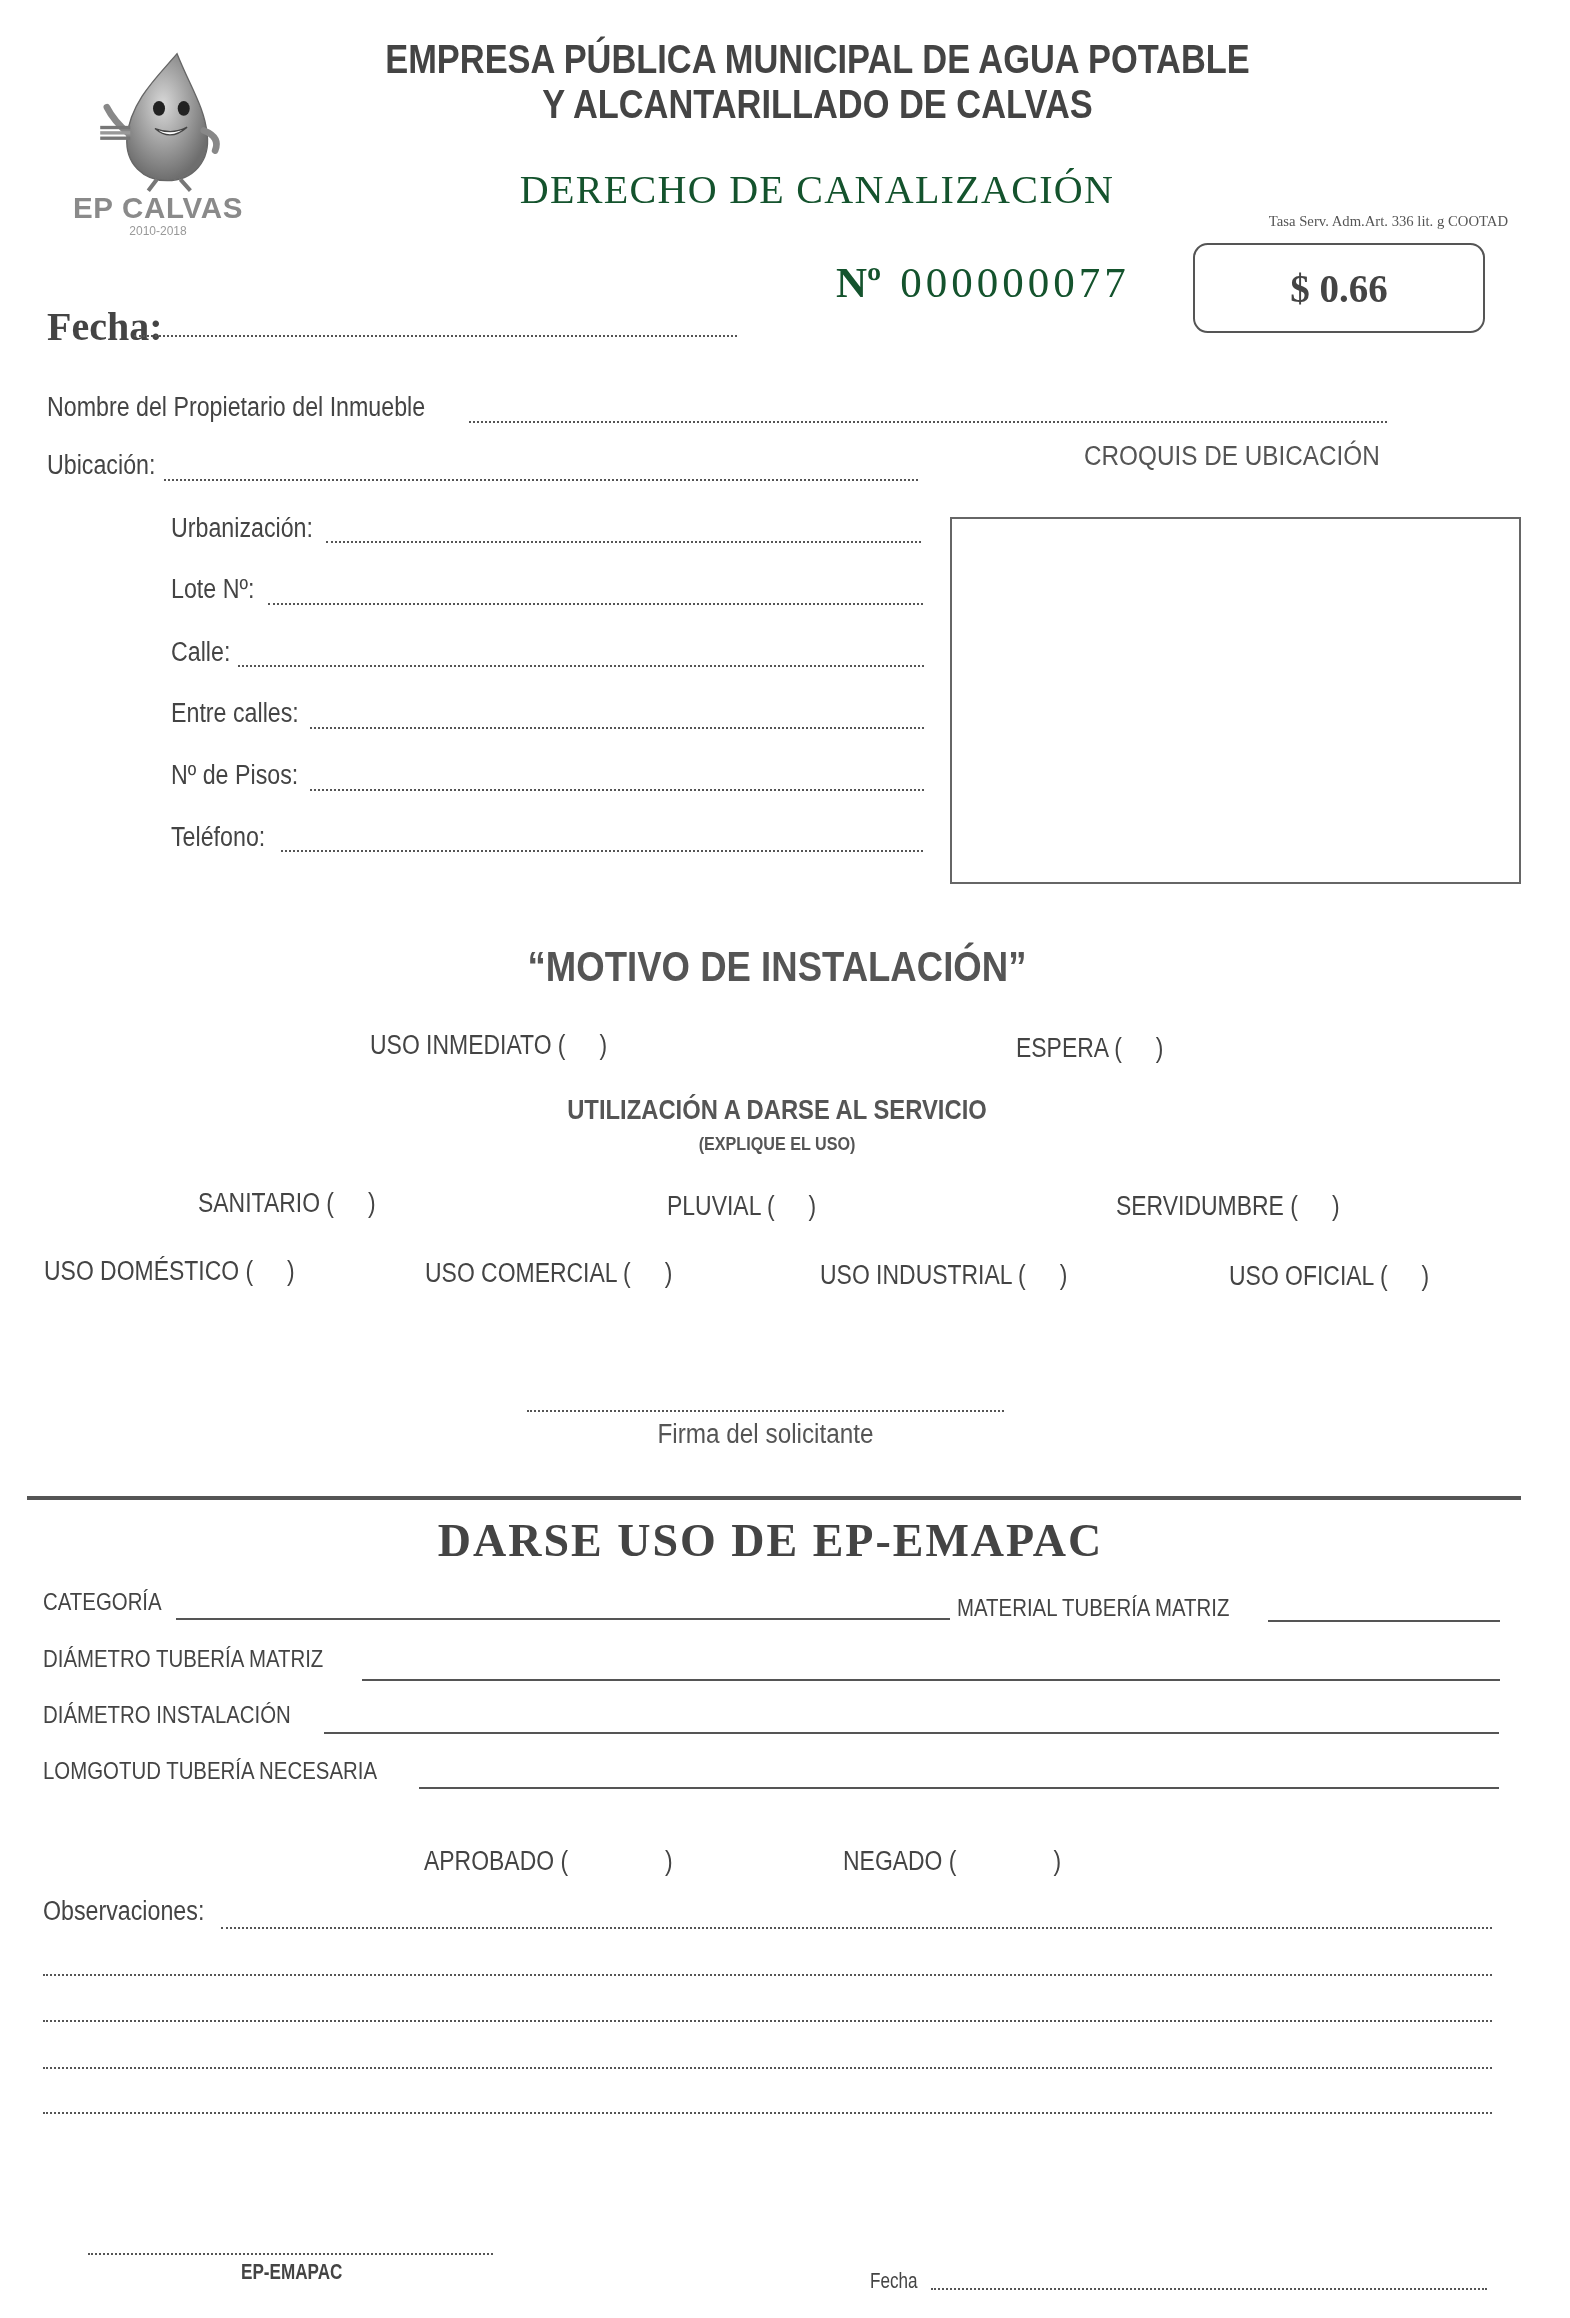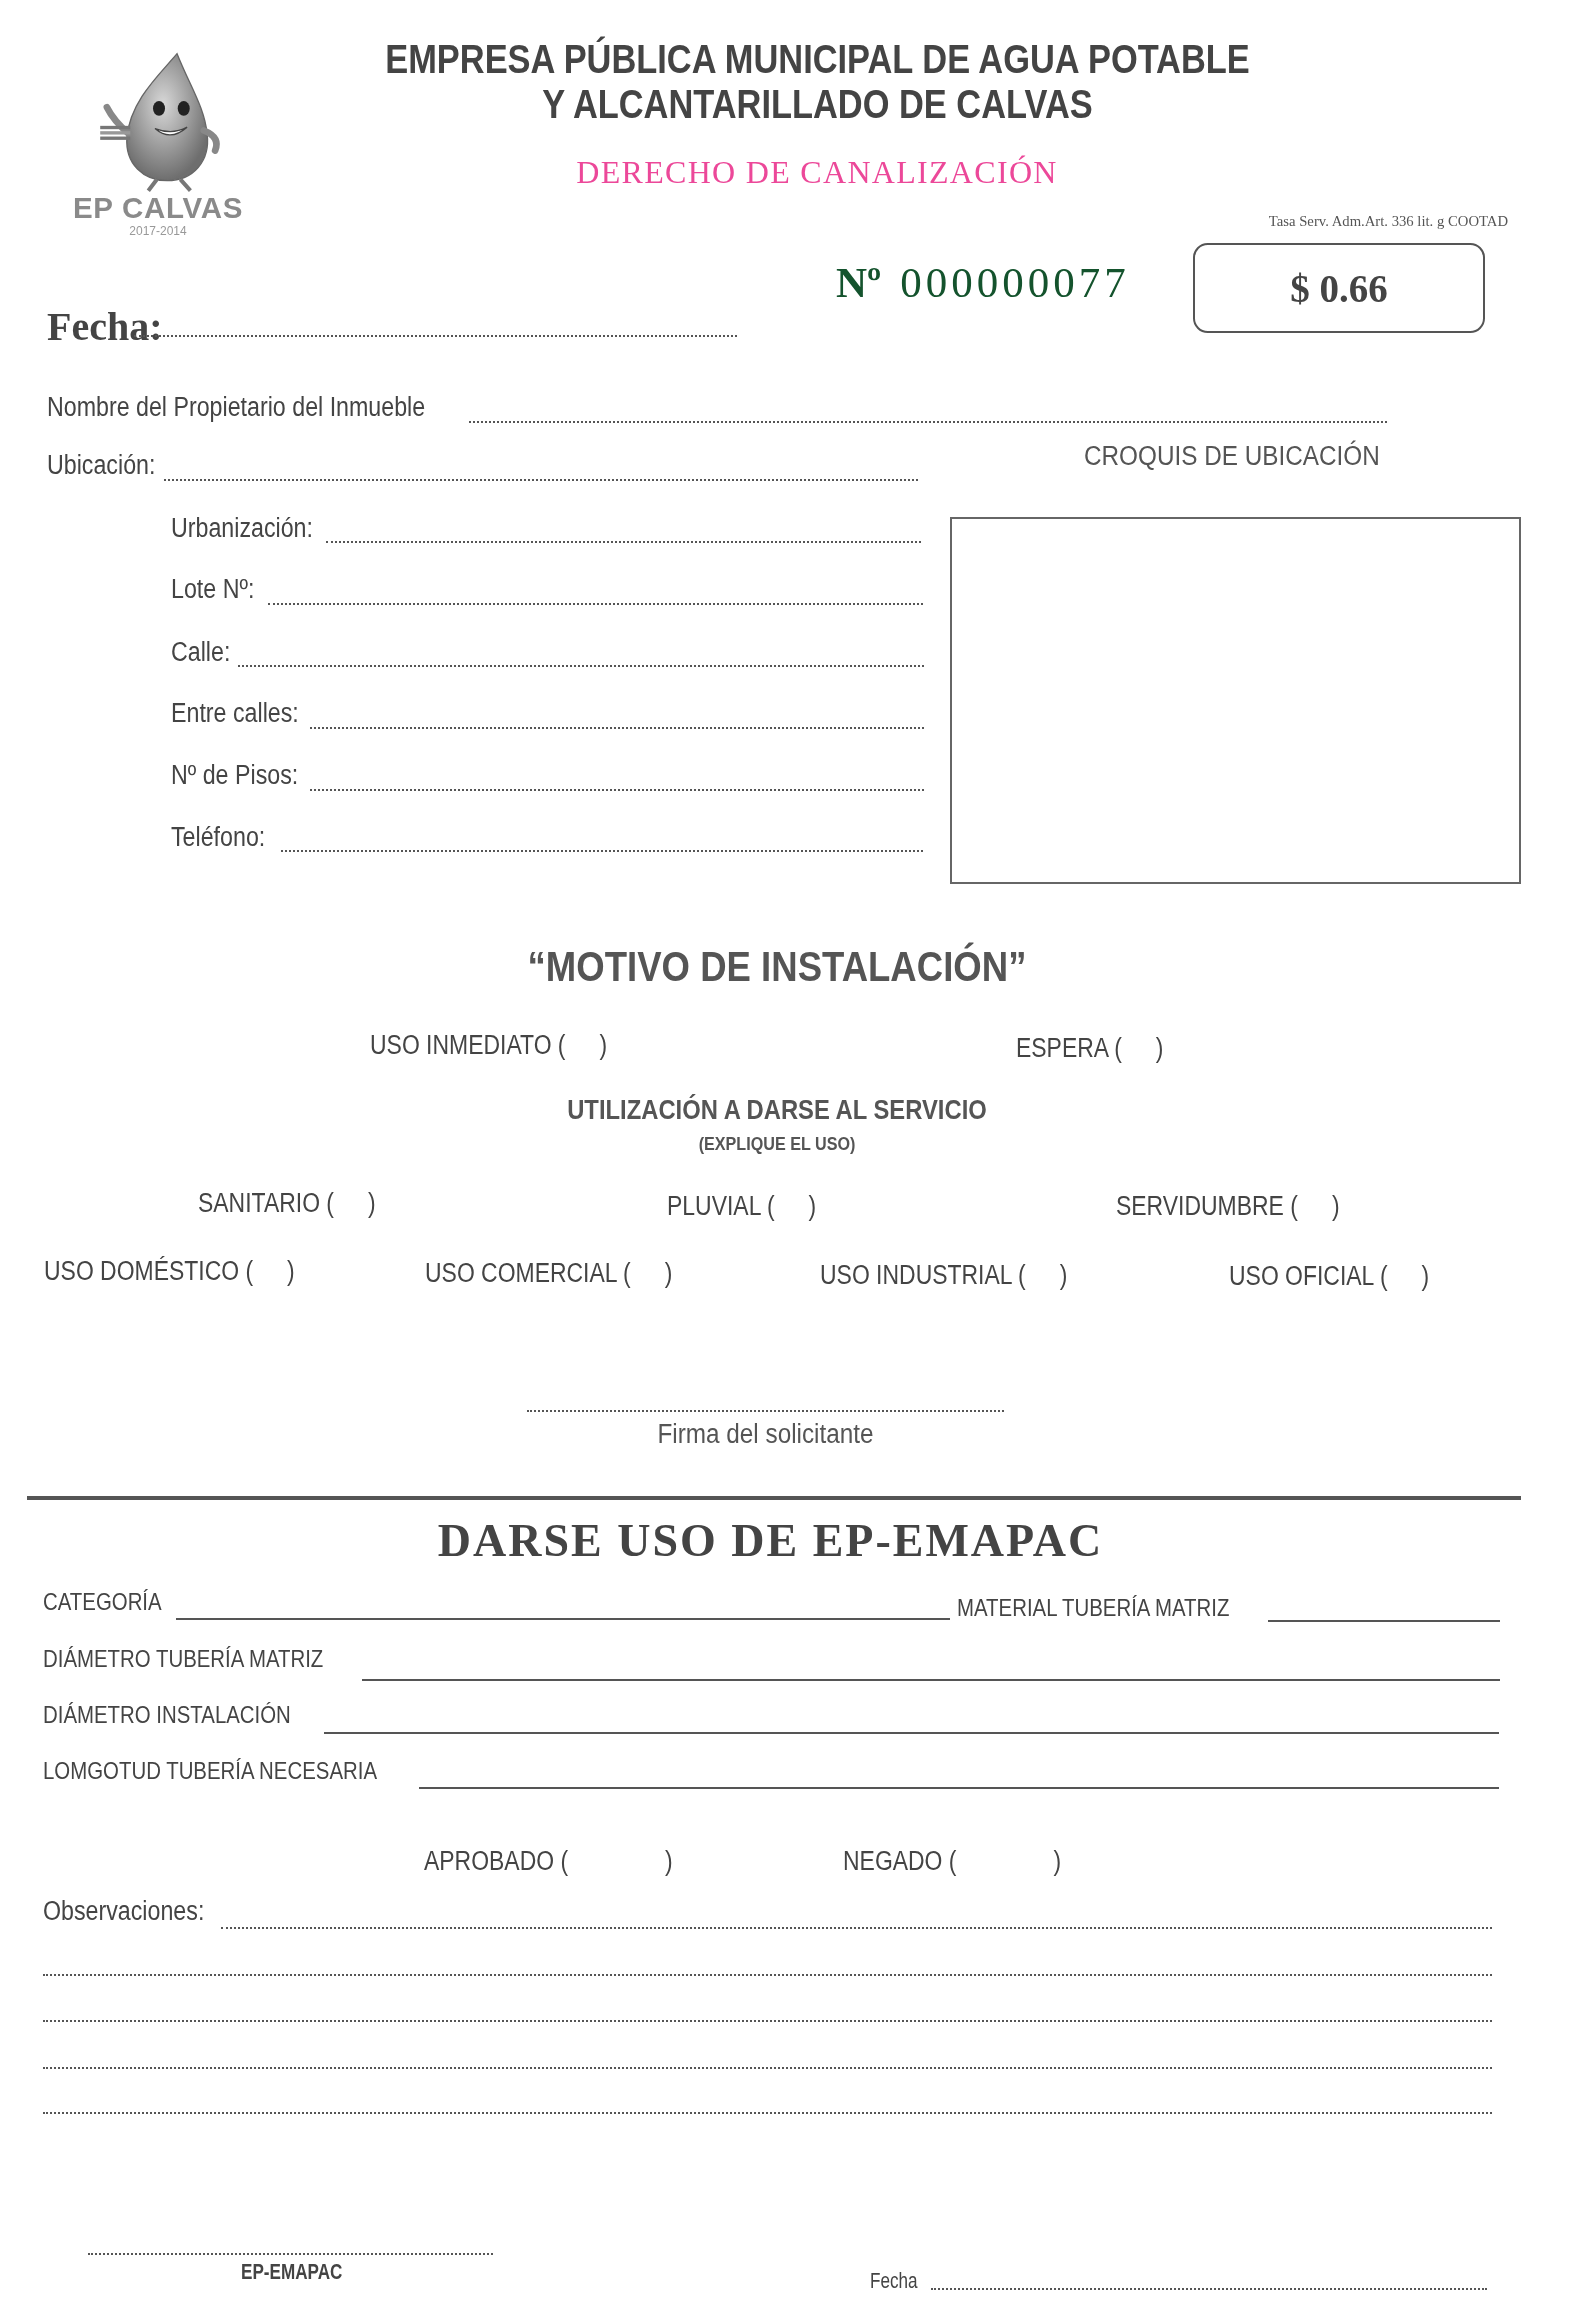--- a/index.html
+++ b/index.html
@@ -10,21 +10,21 @@
   .solid { position:absolute; border-bottom:2px solid #555; height:0; }
 
   
   #logo { left:60px; top:47px; width:194px; height:201px; }
   #logo-text { left:64px; top:191px; width:188px; text-align:center; font-size:29.5px; font-weight:bold; color:#8a8a8a; letter-spacing:0.7px; }
   #logo-years { left:64px; top:224px; width:188px; text-align:center; font-size:12px; color:#999; }
 
   
   #title1 { left:295px; top:37px; width:1045px; text-align:center; font-size:40px; font-weight:bold; color:#444; transform:scaleX(0.86); transform-origin:center top; }
   #title2 { left:295px; top:82px; width:1045px; text-align:center; font-size:40px; font-weight:bold; color:#444; transform:scaleX(0.86); transform-origin:center top; }
-  #subtitle { left:415px; top:154px; width:804px; text-align:center; font-size:32px; color:#ec4899; letter-spacing:1.3px; }
+  #subtitle { left:415px; top:166px; width:804px; text-align:center; font-size:40px; color:#14532d; letter-spacing:1.3px; }
 
   #tasa { left:1186px; top:213px; width:322px; text-align:right; font-size:14.7px; color:#555; }
   #folio { left:836px; top:258px; font-size:43px; color:#14532d; letter-spacing:4px; }
   #folio .no { font-weight:bold; margin-right:19px; letter-spacing:0; }
   #price-box { left:1193px; top:243px; width:292px; height:90px; border:2.7px solid #555; border-radius:14.7px; box-sizing:border-box; display:flex; align-items:center; justify-content:center; }
   #price { font-size:39px; font-weight:bold; color:#444; }
 
   #fecha-label { left:47px; top:303px; font-size:40px; font-weight:bold; color:#444; }
   #fecha-line { left:134px; top:335px; width:603px; }
 
@@ -72,21 +72,21 @@
     <path d="M142 122 Q165 142 190 120 Q168 132 142 122 Z" fill="#fff" stroke="#444" stroke-width="2"></path>
     <path d="M103 130 Q80 110 70 90" stroke="#888" stroke-width="10" fill="none" stroke-linecap="round"></path>
     <rect x="60" y="118" width="45" height="5" fill="#777"></rect>
     <rect x="60" y="126" width="45" height="5" fill="#999"></rect>
     <rect x="60" y="134" width="45" height="5" fill="#777"></rect>
     <path d="M215 125 Q240 135 232 155" stroke="#888" stroke-width="10" fill="none" stroke-linecap="round"></path>
     <path d="M145 198 L132 215 M180 198 L195 215" stroke="#777" stroke-width="6"></path>
   </svg>
 </div>
 <div class="abs" id="logo-text">EP CALVAS</div>
-<div class="abs" id="logo-years">2017-2014</div>
+<div class="abs" id="logo-years">2010-2018</div>
 
 <div class="abs" id="title1">EMPRESA PÚBLICA MUNICIPAL DE AGUA POTABLE</div>
 <div class="abs" id="title2">Y ALCANTARILLADO DE CALVAS</div>
 <div class="abs serif" id="subtitle">DERECHO DE CANALIZACIÓN</div>
 
 <div class="abs serif" id="tasa">Tasa Serv. Adm.Art. 336 lit. g COOTAD</div>
 <div class="abs serif" id="folio">
   <span class="no">Nº</span><span>000000077</span>
 </div>
 <div class="abs" id="price-box">

